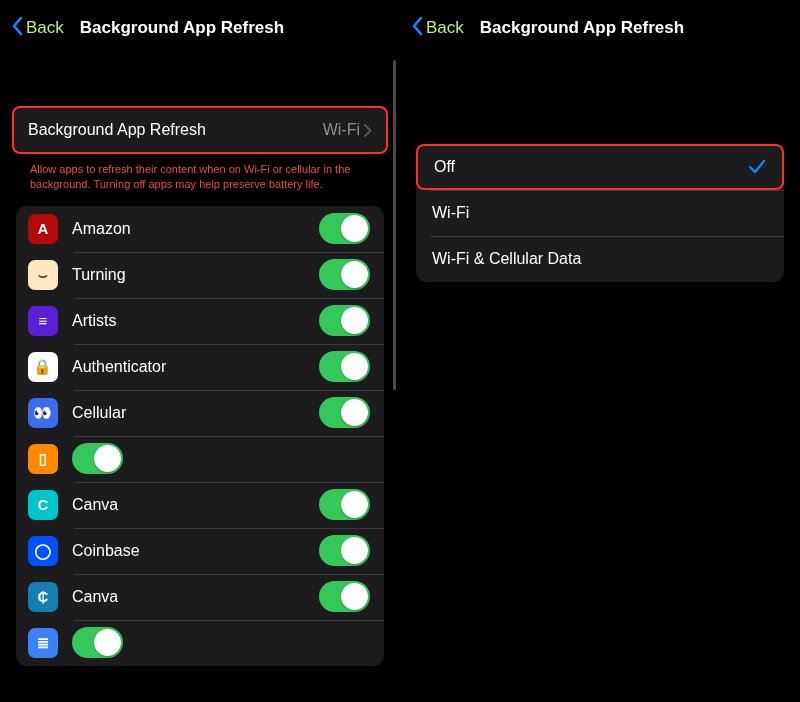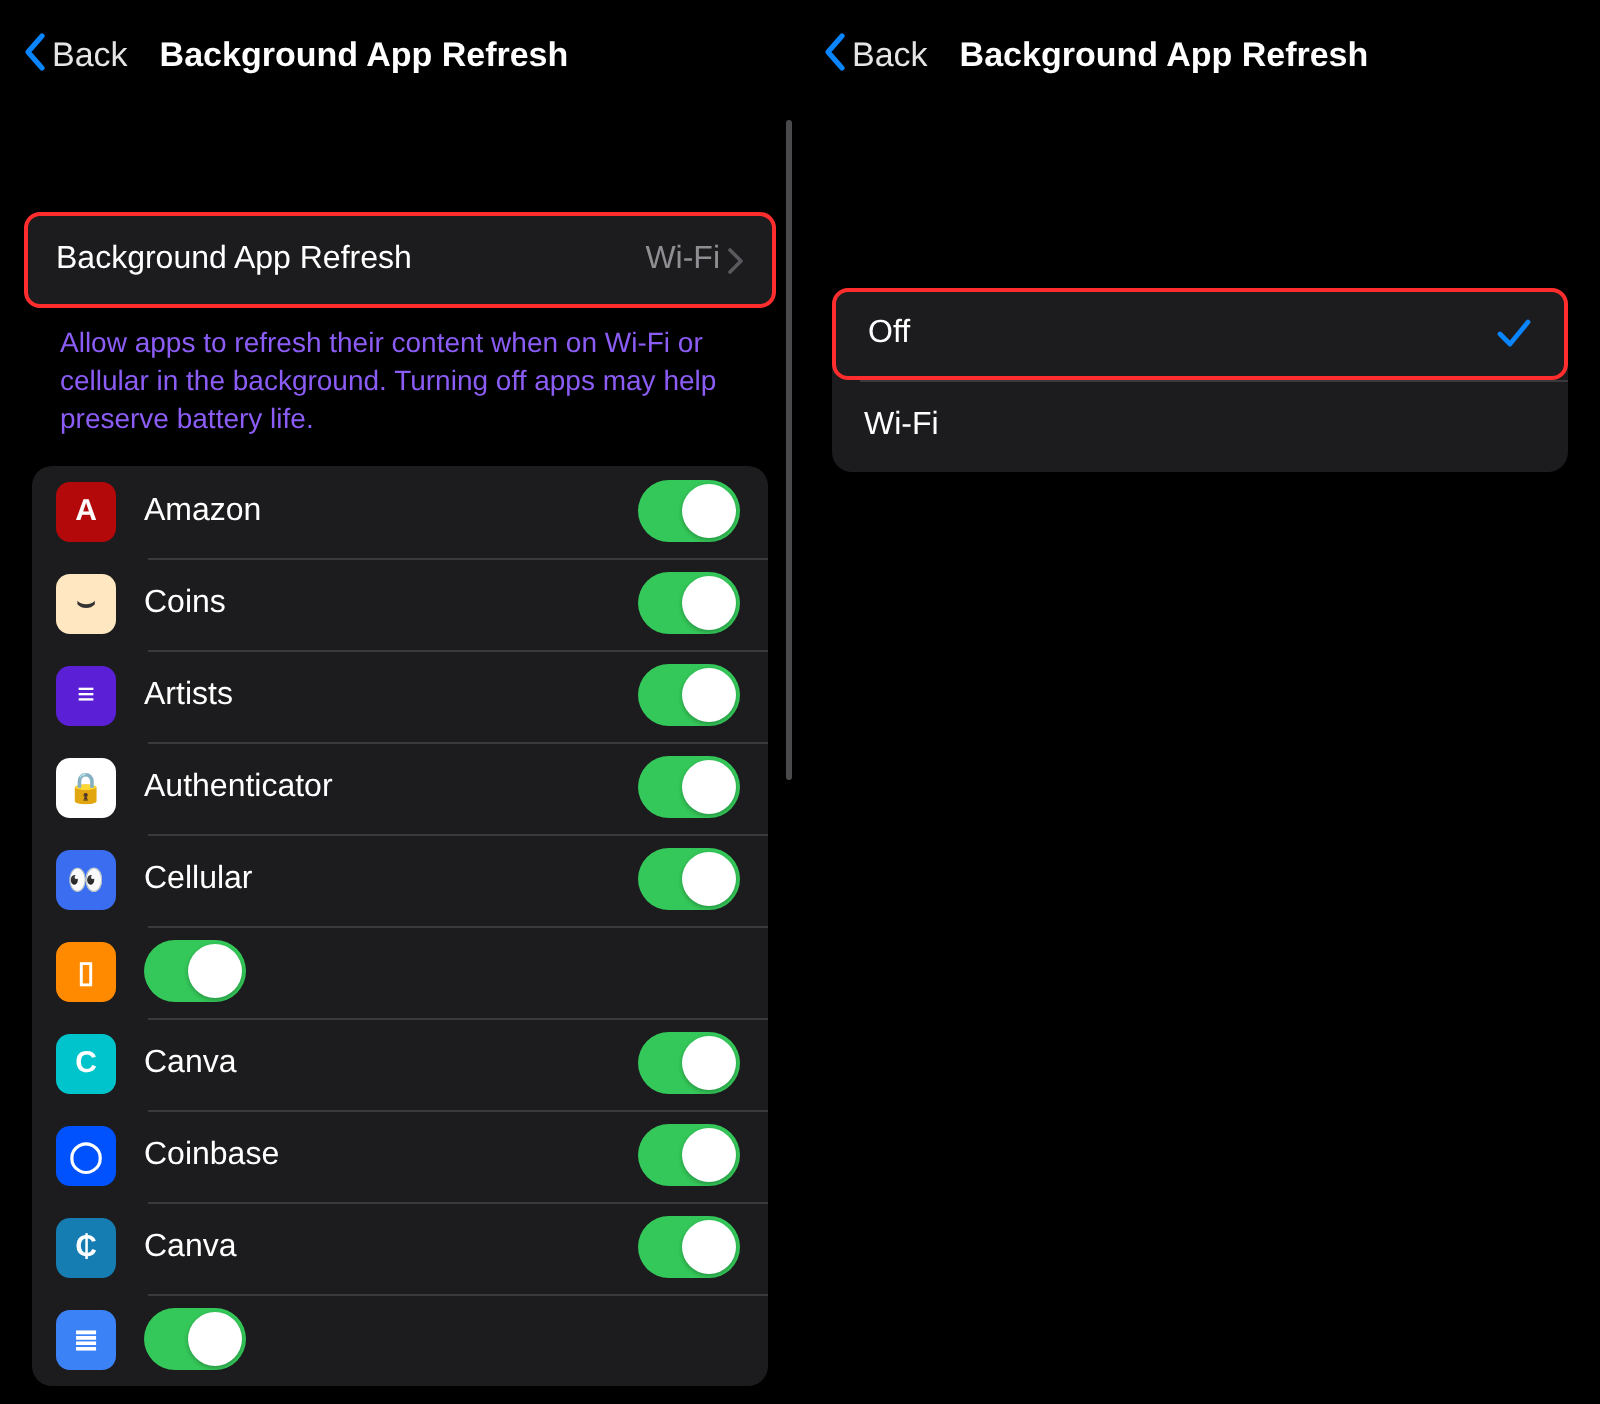--- a/index.html
+++ b/index.html
@@ -29,21 +29,21 @@
     height: 56px;
     display: flex;
     align-items: center;
     padding: 0 10px;
     gap: 4px;
   }
   .back-group {
     display: flex;
     align-items: center;
     gap: 2px;
-    color: #e5e5e5;
+    color: #bef264;
     font-size: 17px;
     cursor: pointer;
   }
   .back-group svg { width: 14px; height: 20px; }
   .nav-title {
     font-size: 17px;
     font-weight: 600;
     color: #fff;
     margin-left: 12px;
   }
@@ -74,22 +74,22 @@
   .app-row + .app-row::before { left: 58px; }
   .row-label { flex: 1; font-size: 16px; color: #fff; }
   .row-value { font-size: 16px; color: #8e8e93; margin-right: 4px; }
   .chevron-right svg { width: 8px; height: 13px; display: block; }
   .chevron-right { color: #5a5a5e; }
   .highlight-red {
     border: 2.5px solid #ff2d2d;
     border-radius: 8px;
   }
   .footer-text {
-    color: #8b5cf6;
-    font-size: 14px;
+    color: #ef4444;
+    font-size: 11px;
     line-height: 1.35;
     padding: 8px 30px 14px 30px;
   }
   
   .app-list {
     background: #1c1c1e;
     border-radius: 10px;
     margin: 0 16px;
   }
   .app-row {
@@ -191,21 +191,21 @@
   <div class="app-list" id="app-list">
       <div class="app-row">
         <div class="app-icon" style="background: rgb(179, 9, 11); color: rgb(255, 255, 255);">A</div>
         <div class="app-label">Amazon</div>
         <div class="toggle">
           <div class="knob"></div>
         </div>
       </div>
       <div class="app-row">
         <div class="app-icon" style="background: rgb(255, 231, 194); color: rgb(51, 51, 51);">⌣</div>
-        <div class="app-label">Coins</div>
+        <div class="app-label">Turning</div>
         <div class="toggle">
           <div class="knob"></div>
         </div>
       </div>
       <div class="app-row">
         <div class="app-icon" style="background: rgb(91, 32, 214); color: rgb(255, 255, 255);">≡</div>
         <div class="app-label">Artists</div>
         <div class="toggle">
           <div class="knob"></div>
         </div>
@@ -282,14 +282,17 @@
         <div class="opt-label">Off</div>
         <span class="check">
           <svg viewBox="0 0 18 16">
             <path d="M2 8 L7 13 L16 2" stroke="#0a84ff" stroke-width="2.4" fill="none" stroke-linecap="round" stroke-linejoin="round"></path>
           </svg>
         </span>
       </div>
       <div class="opt-row">
         <div class="opt-label">Wi-Fi</div>
       </div>
+      <div class="opt-row">
+        <div class="opt-label">Wi-Fi &amp; Cellular Data</div>
+      </div>
     </div>
 </div>
 
 </body></html>

